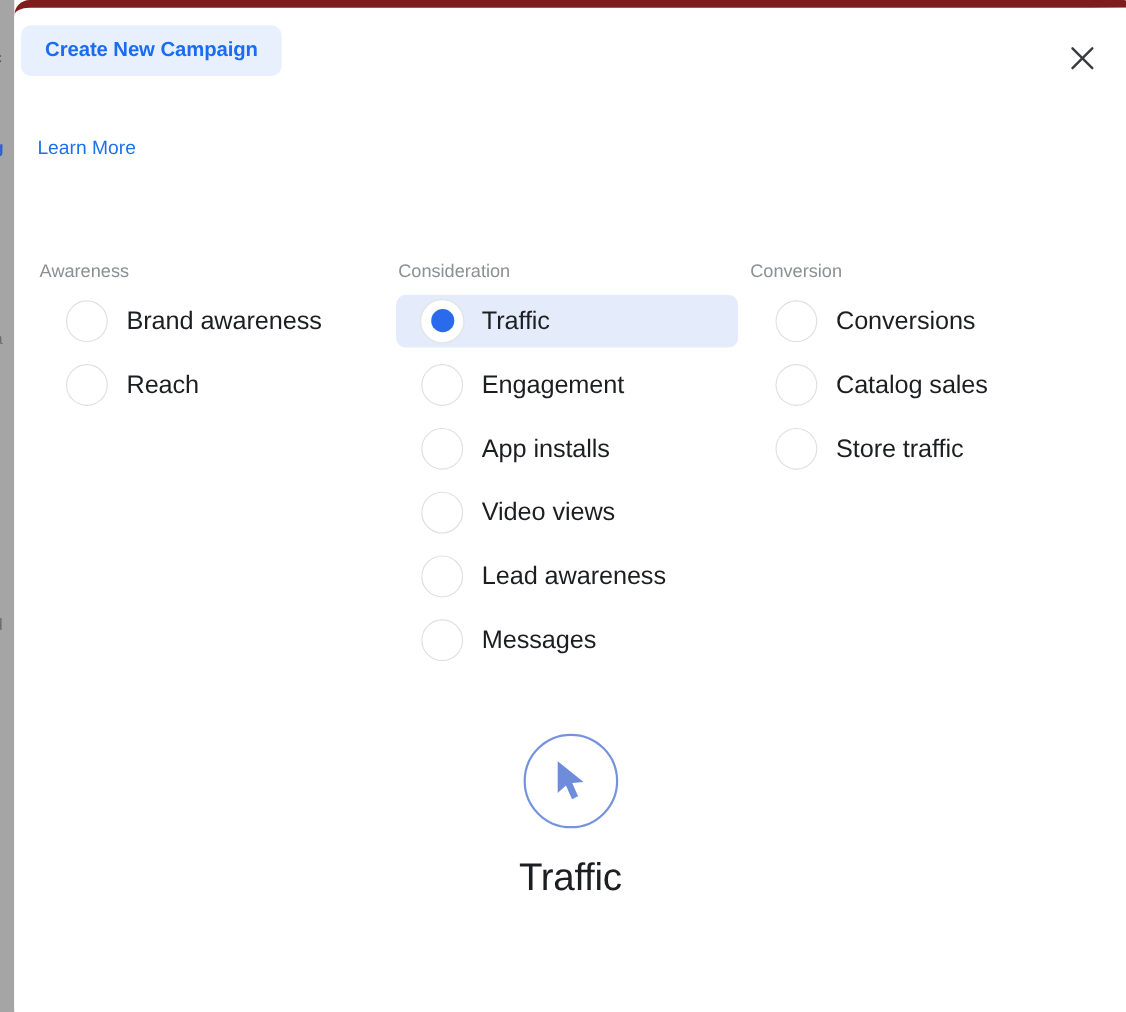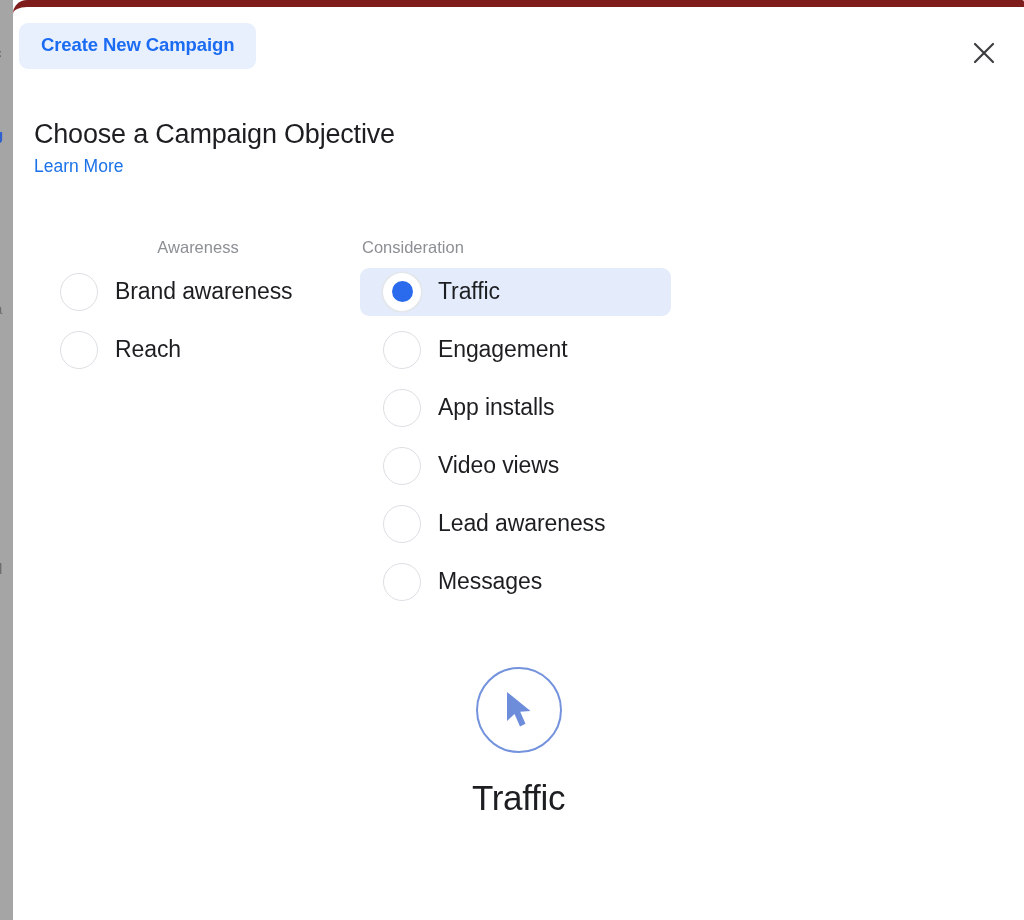--- a/index.html
+++ b/index.html
@@ -108,21 +108,21 @@
   #objective-columns {
     position: absolute;
     left: 0;
     top: 232px;
     width: 1011px;
     display: flex;
   }
   .objective-column {
     position: relative;
   }
-  .objective-column.col-0 { width: 347px; padding-left: 21px; text-align: center; }
+  .objective-column.col-0 { width: 347px; padding-left: 21px; }
   .objective-column.col-1 { width: 320px; padding-left: 0px; }
   .objective-column.col-2 { width: 344px; padding-left: 0px; }
 
   .column-header {
     font-size: 16.5px;
     color: #8c8f94;
     margin-bottom: 12px;
     line-height: 1;
     padding-left: 2px;
   }
@@ -238,21 +238,20 @@
     <div id="campaign-chip">Create New Campaign</div>
     <div id="close-button">
       <svg width="22" height="22" viewBox="0 0 22 22" aria-hidden="true">
         <line x1="2" y1="2" x2="20" y2="20" stroke="#3a3c3f" stroke-width="2.2" stroke-linecap="round"></line>
         <line x1="20" y1="2" x2="2" y2="20" stroke="#3a3c3f" stroke-width="2.2" stroke-linecap="round"></line>
       </svg>
     </div>
   </div>
 
   <div id="title-block">
-    <h1 id="page-title">Choose a Campaign Objective</h1>
     <a id="learn-more-top">Learn More</a>
   </div>
 
   <div id="objective-columns">
 
     <div class="objective-column col-0">
       <div class="column-header">Awareness</div>
       <div class="option-row">
         <span class="radio"></span>
         <span class="option-label">Brand awareness</span>
@@ -286,20 +285,35 @@
       <div class="option-row">
         <span class="radio"></span>
         <span class="option-label">Lead awareness</span>
       </div>
       <div class="option-row">
         <span class="radio"></span>
         <span class="option-label">Messages</span>
       </div>
     </div>
 
+    <div class="objective-column col-2">
+      <div class="column-header">Conversion</div>
+      <div class="option-row">
+        <span class="radio"></span>
+        <span class="option-label">Conversions</span>
+      </div>
+      <div class="option-row">
+        <span class="radio"></span>
+        <span class="option-label">Catalog sales</span>
+      </div>
+      <div class="option-row">
+        <span class="radio"></span>
+        <span class="option-label">Store traffic</span>
+      </div>
+    </div>
 
   </div>
 
   <div id="preview">
     <div id="preview-icon">
       <svg width="40" height="42" viewBox="0 0 40 42" aria-hidden="true">
         <path d="M8 3 L8 32 L15.5 25 L21 37.5 L26.5 34.8 L21.2 22.8 L31.5 22 Z" fill="#6d8ddb"></path>
       </svg>
     </div>
     <div id="preview-title">Traffic</div>

